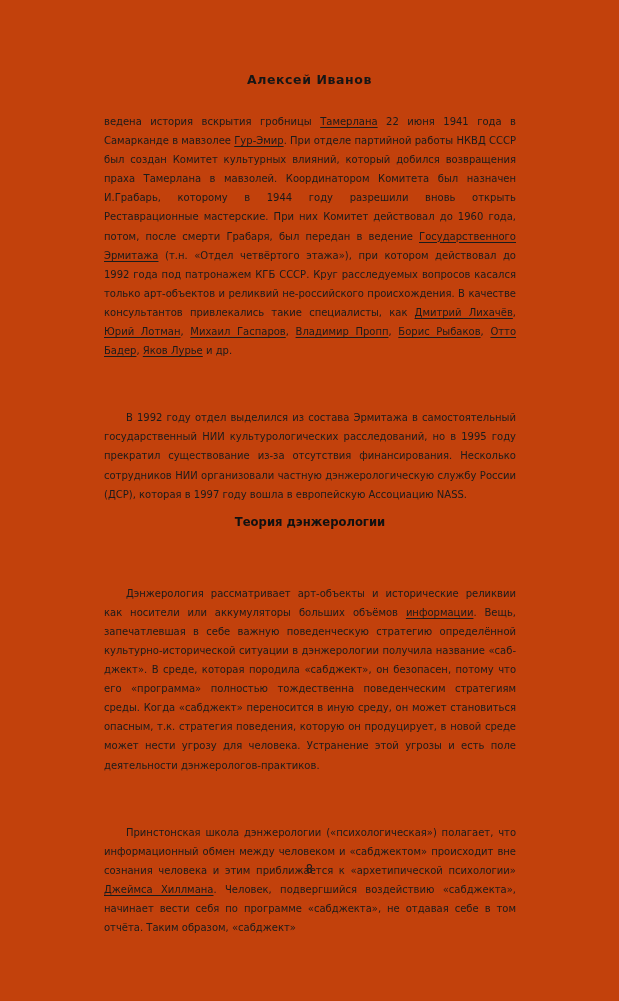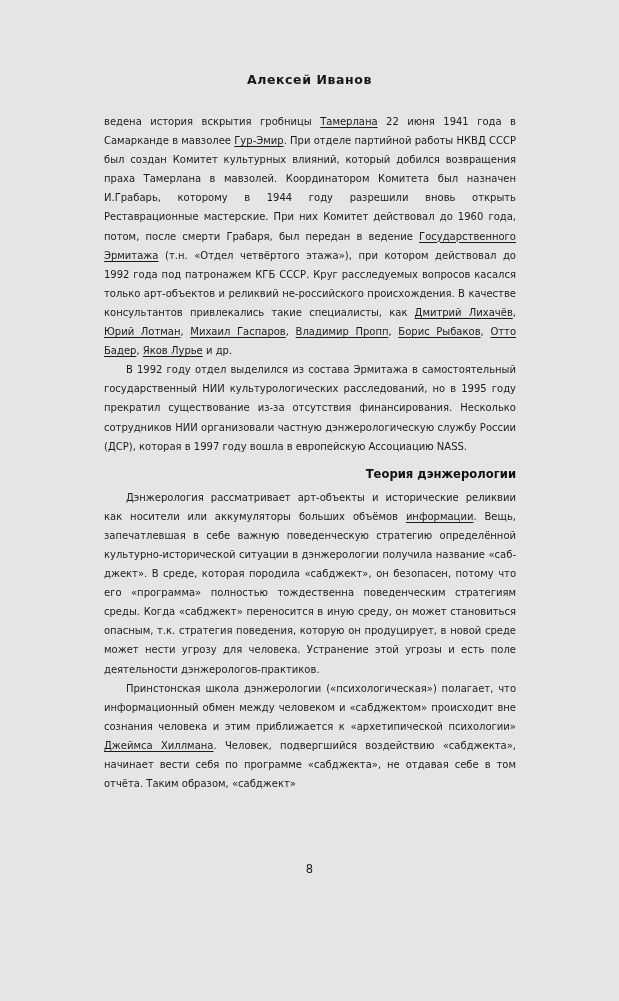--- a/index.html
+++ b/index.html
@@ -11,21 +11,21 @@
     width: 619px;
     height: 1001px;
     font-family: "DejaVu Sans", sans-serif;
     color: #1a1a1a;
     overflow: hidden;
   }
   .page {
     position: relative;
     width: 619px;
     height: 1001px;
-    background: #e5e5e5;
+    background: #c2410c;
     box-sizing: border-box;
   }
   .running-head {
     position: absolute;
     top: 72px;
     left: 0;
     width: 619px;
     text-align: center;
     font-size: 12.5px;
     font-weight: 700;
@@ -42,28 +42,29 @@
     margin: 0;
     font-size: 10px;
     line-height: 19.1px;
     text-align: justify;
     text-justify: inter-word;
     color: #1b1b1b;
     hyphens: manual;
   }
   p.indent {
     text-indent: 22px;
+    margin-top: 48px;
   }
   .section-head {
     margin: 0;
     padding: 9px 0 4px 0;
     font-size: 11.6px;
     line-height: 19px;
     font-weight: 700;
-    text-align: right;
+    text-align: center;
     color: #111111;
   }
   u {
     text-decoration: underline;
     text-decoration-thickness: 1px;
     text-underline-offset: 2px;
   }
   .folio {
     position: absolute;
     top: 862px;

